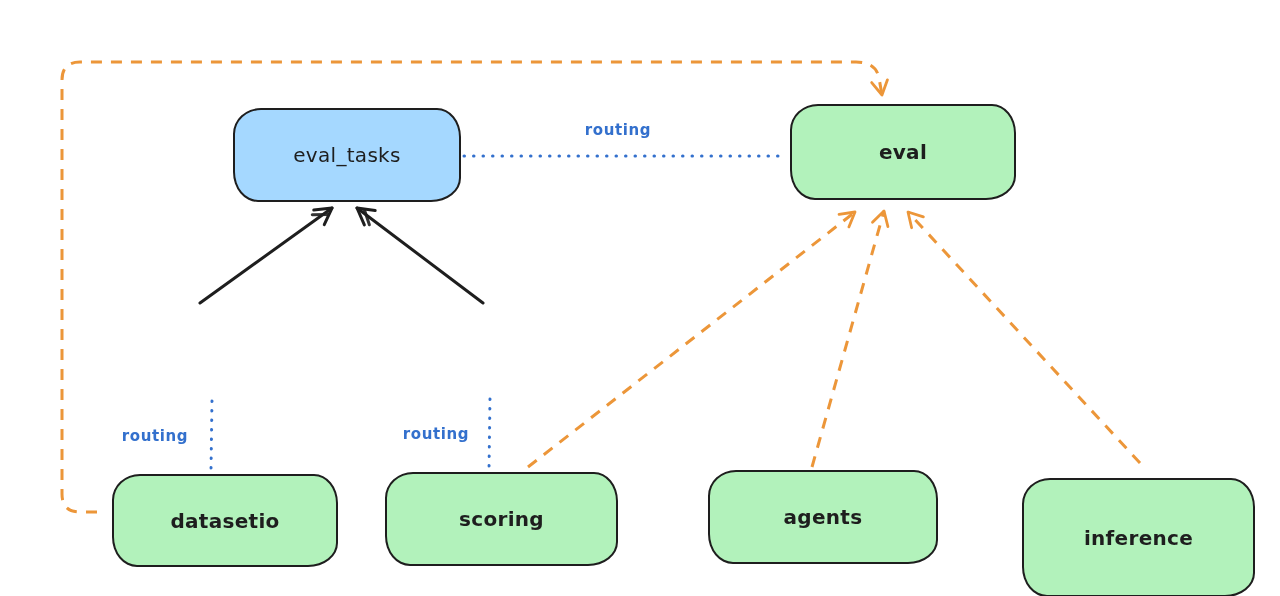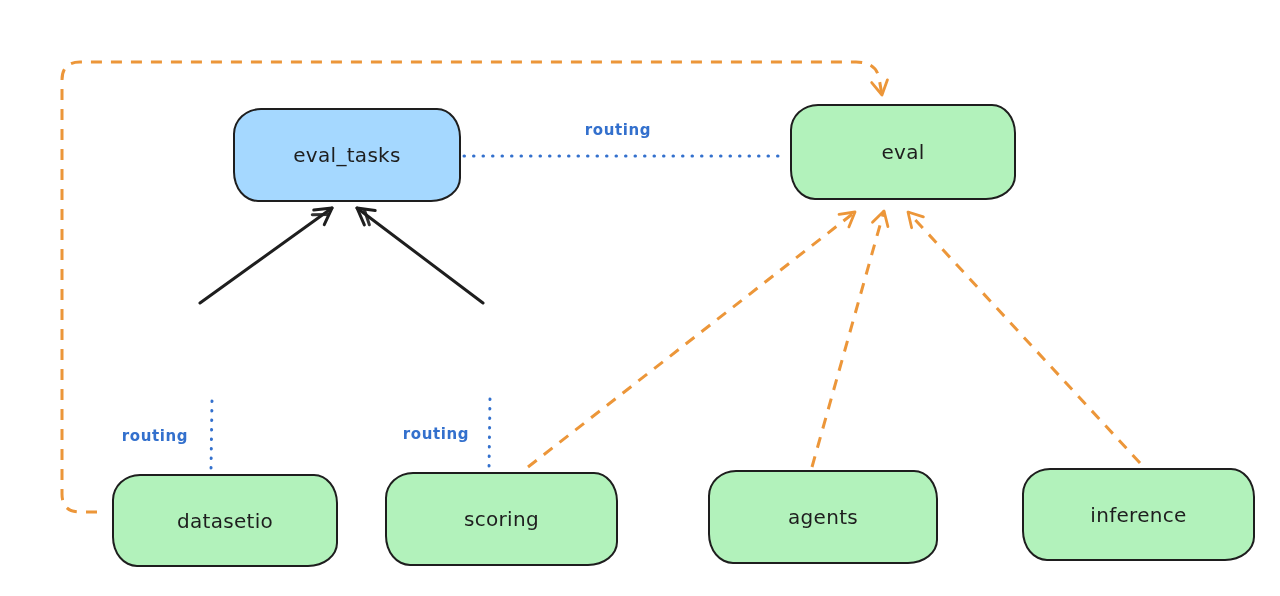--- a/index.html
+++ b/index.html
@@ -69,21 +69,21 @@
     border: 2.6px solid var(--ink);
     display: flex;
     align-items: center;
     justify-content: center;
     font-size: 20px;
     letter-spacing: 0.3px;
     color: var(--ink);
     border-radius: 28px 24px 30px 25px / 26px 29px 24px 30px;
   }
   .node.blue { background: var(--blue-fill); }
-  .node.green { background: var(--green-fill); }
+  .node.green { background: var(--green-fill); font-weight: bold; }
   .edge-label {
     position: absolute;
     transform: translate(-50%, -50%);
     font-size: 15px;
     font-weight: 700;
     letter-spacing: 0.6px;
     color: var(--routing-blue);
     white-space: nowrap;
   }
 </style>
@@ -131,21 +131,21 @@
   </div>
 
   <div class="node green" style="left:385px; top:472px; width:233px; height:94px">
     <span>scoring</span>
   </div>
 
   <div class="node green" style="left:708px; top:470px; width:230px; height:94px">
     <span>agents</span>
   </div>
 
-  <div class="node green" style="left:1022px; top:468px; width:233px; height:93px">
+  <div class="node green" style="left:1022px; top:478px; width:233px; height:119px">
     <span>inference</span>
   </div>
 
   <div class="edge-label" style="left:618px; top:130px">routing</div>
   <div class="edge-label" style="left:155px; top:436px">routing</div>
   <div class="edge-label" style="left:436px; top:434px">routing</div>
 
 </div>
 
 </body></html>

